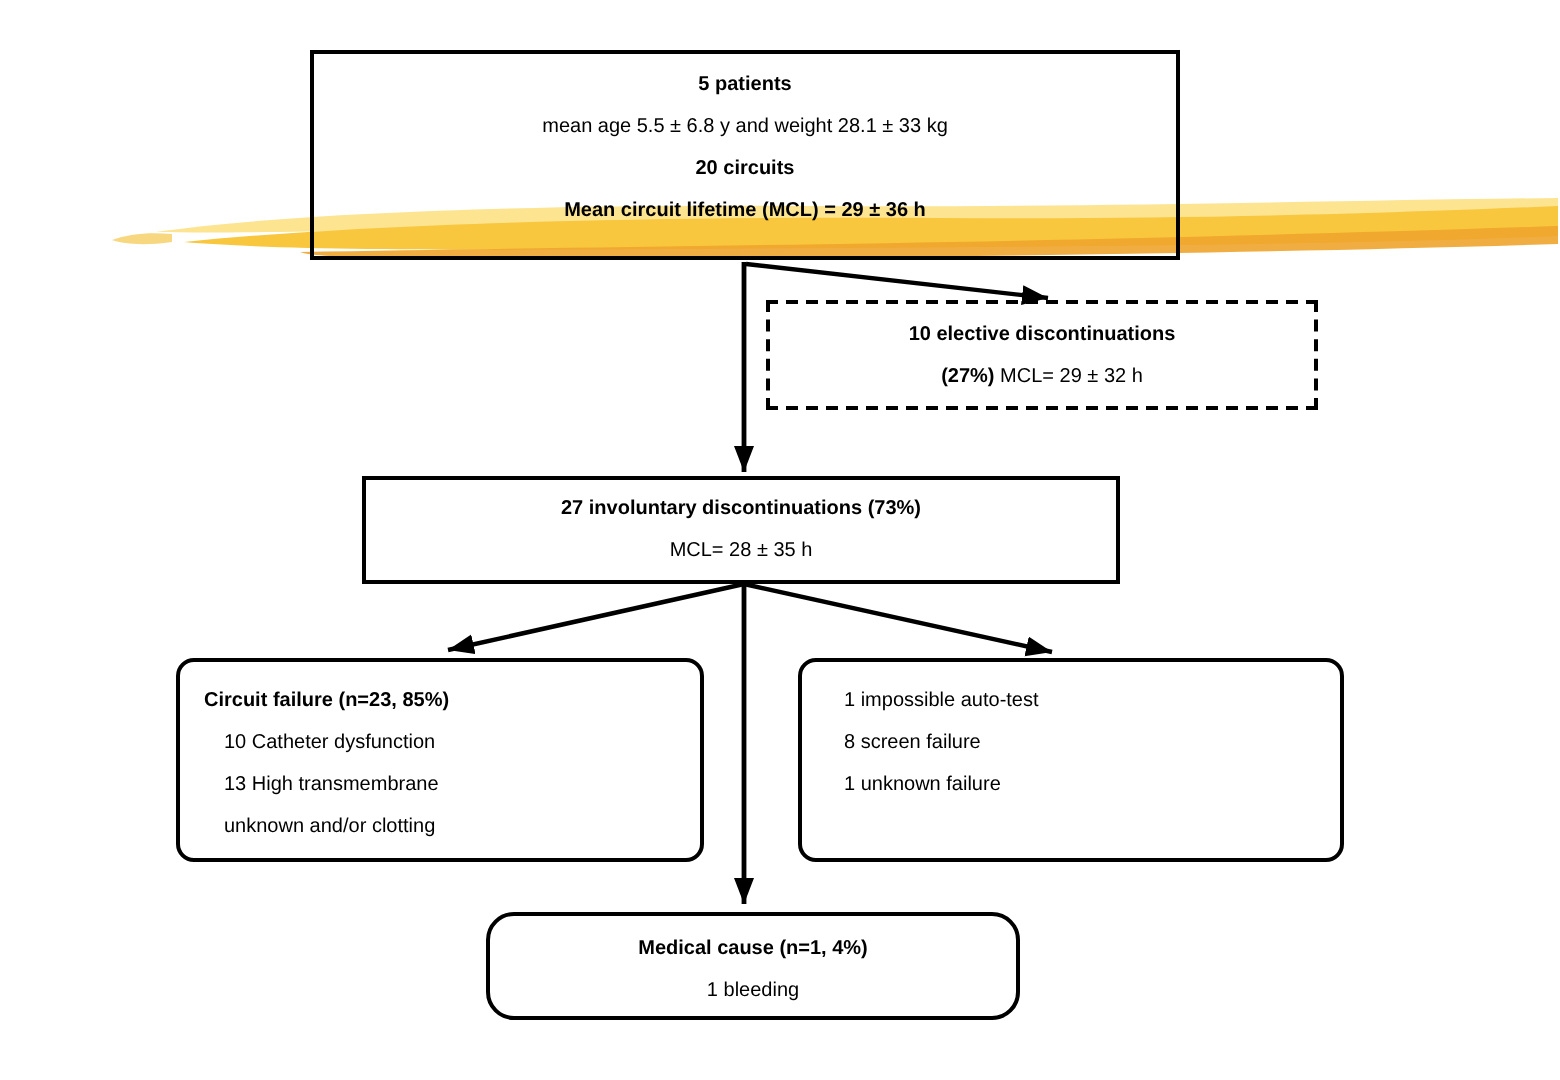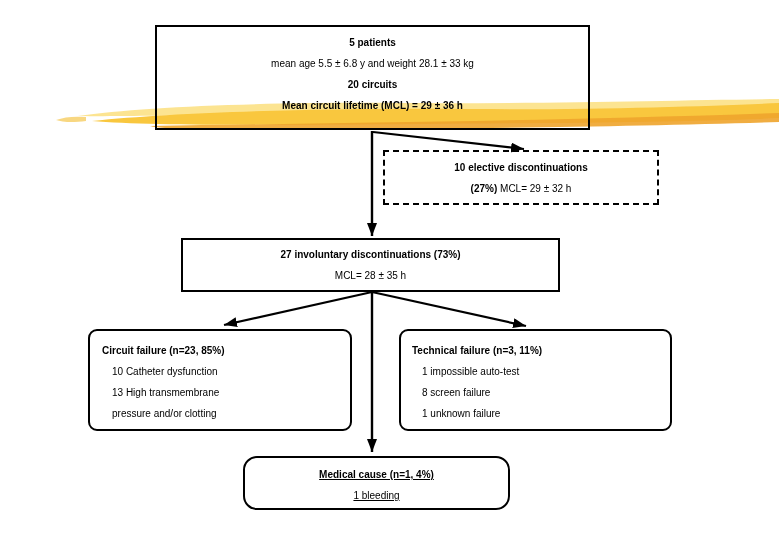--- a/index.html
+++ b/index.html
@@ -34,21 +34,21 @@
   .rounded {
     border-radius:9px;
     border-width:2px;
     text-align:left;
     padding-top:9px;
   }
   #circuit-box   { left:88px;  top:329px; width:264px; height:102px; padding-left:12px; }
   #technical-box { left:399px; top:329px; width:273px; height:102px; padding-left:11px; }
   .rounded .item { margin-left:10px; }
 
-  #medical-box { left:243px; top:456px; width:267px; height:54px; border-radius:14px; padding-top:6px;text-decoration:underline; }
+  #medical-box { left:243px; top:456px; width:267px; height:54px; border-radius:14px; padding-top:6px; }
 </style>
 </head>
 <body>
 
 <div id="slide">
 
   <svg id="arrows-layer" class="layer" viewBox="0 0 780 540">
     <defs>
       <marker id="ah" markerUnits="userSpaceOnUse" markerWidth="18" markerHeight="14" refX="13" refY="5" orient="auto">
         <path d="M0,0 L13,5 L0,10 Z" fill="#000000"></path>
@@ -78,25 +78,24 @@
 
   <div class="node" id="involuntary-box">
     <div class="b">27 involuntary discontinuations (73%)</div>
     <div>MCL= 28 ± 35 h</div>
   </div>
 
   <div class="node rounded" id="circuit-box">
     <div class="b">Circuit failure (n=23, 85%)</div>
     <div class="item">10 Catheter dysfunction</div>
     <div class="item">13 High transmembrane</div>
-    <div class="item">pressure and/or clotting</div>
+    <div class="item">unknown and/or clotting</div>
   </div>
 
   <div class="node rounded" id="technical-box">
-    <div class="b">Technical failure (n=3, 11%)</div>
     <div class="item">1 impossible auto-test</div>
     <div class="item">8 screen failure</div>
     <div class="item">1 unknown failure</div>
   </div>
 
   <div class="node" id="medical-box">
     <div class="b">Medical cause (n=1, 4%)</div>
     <div>1 bleeding</div>
   </div>
 

